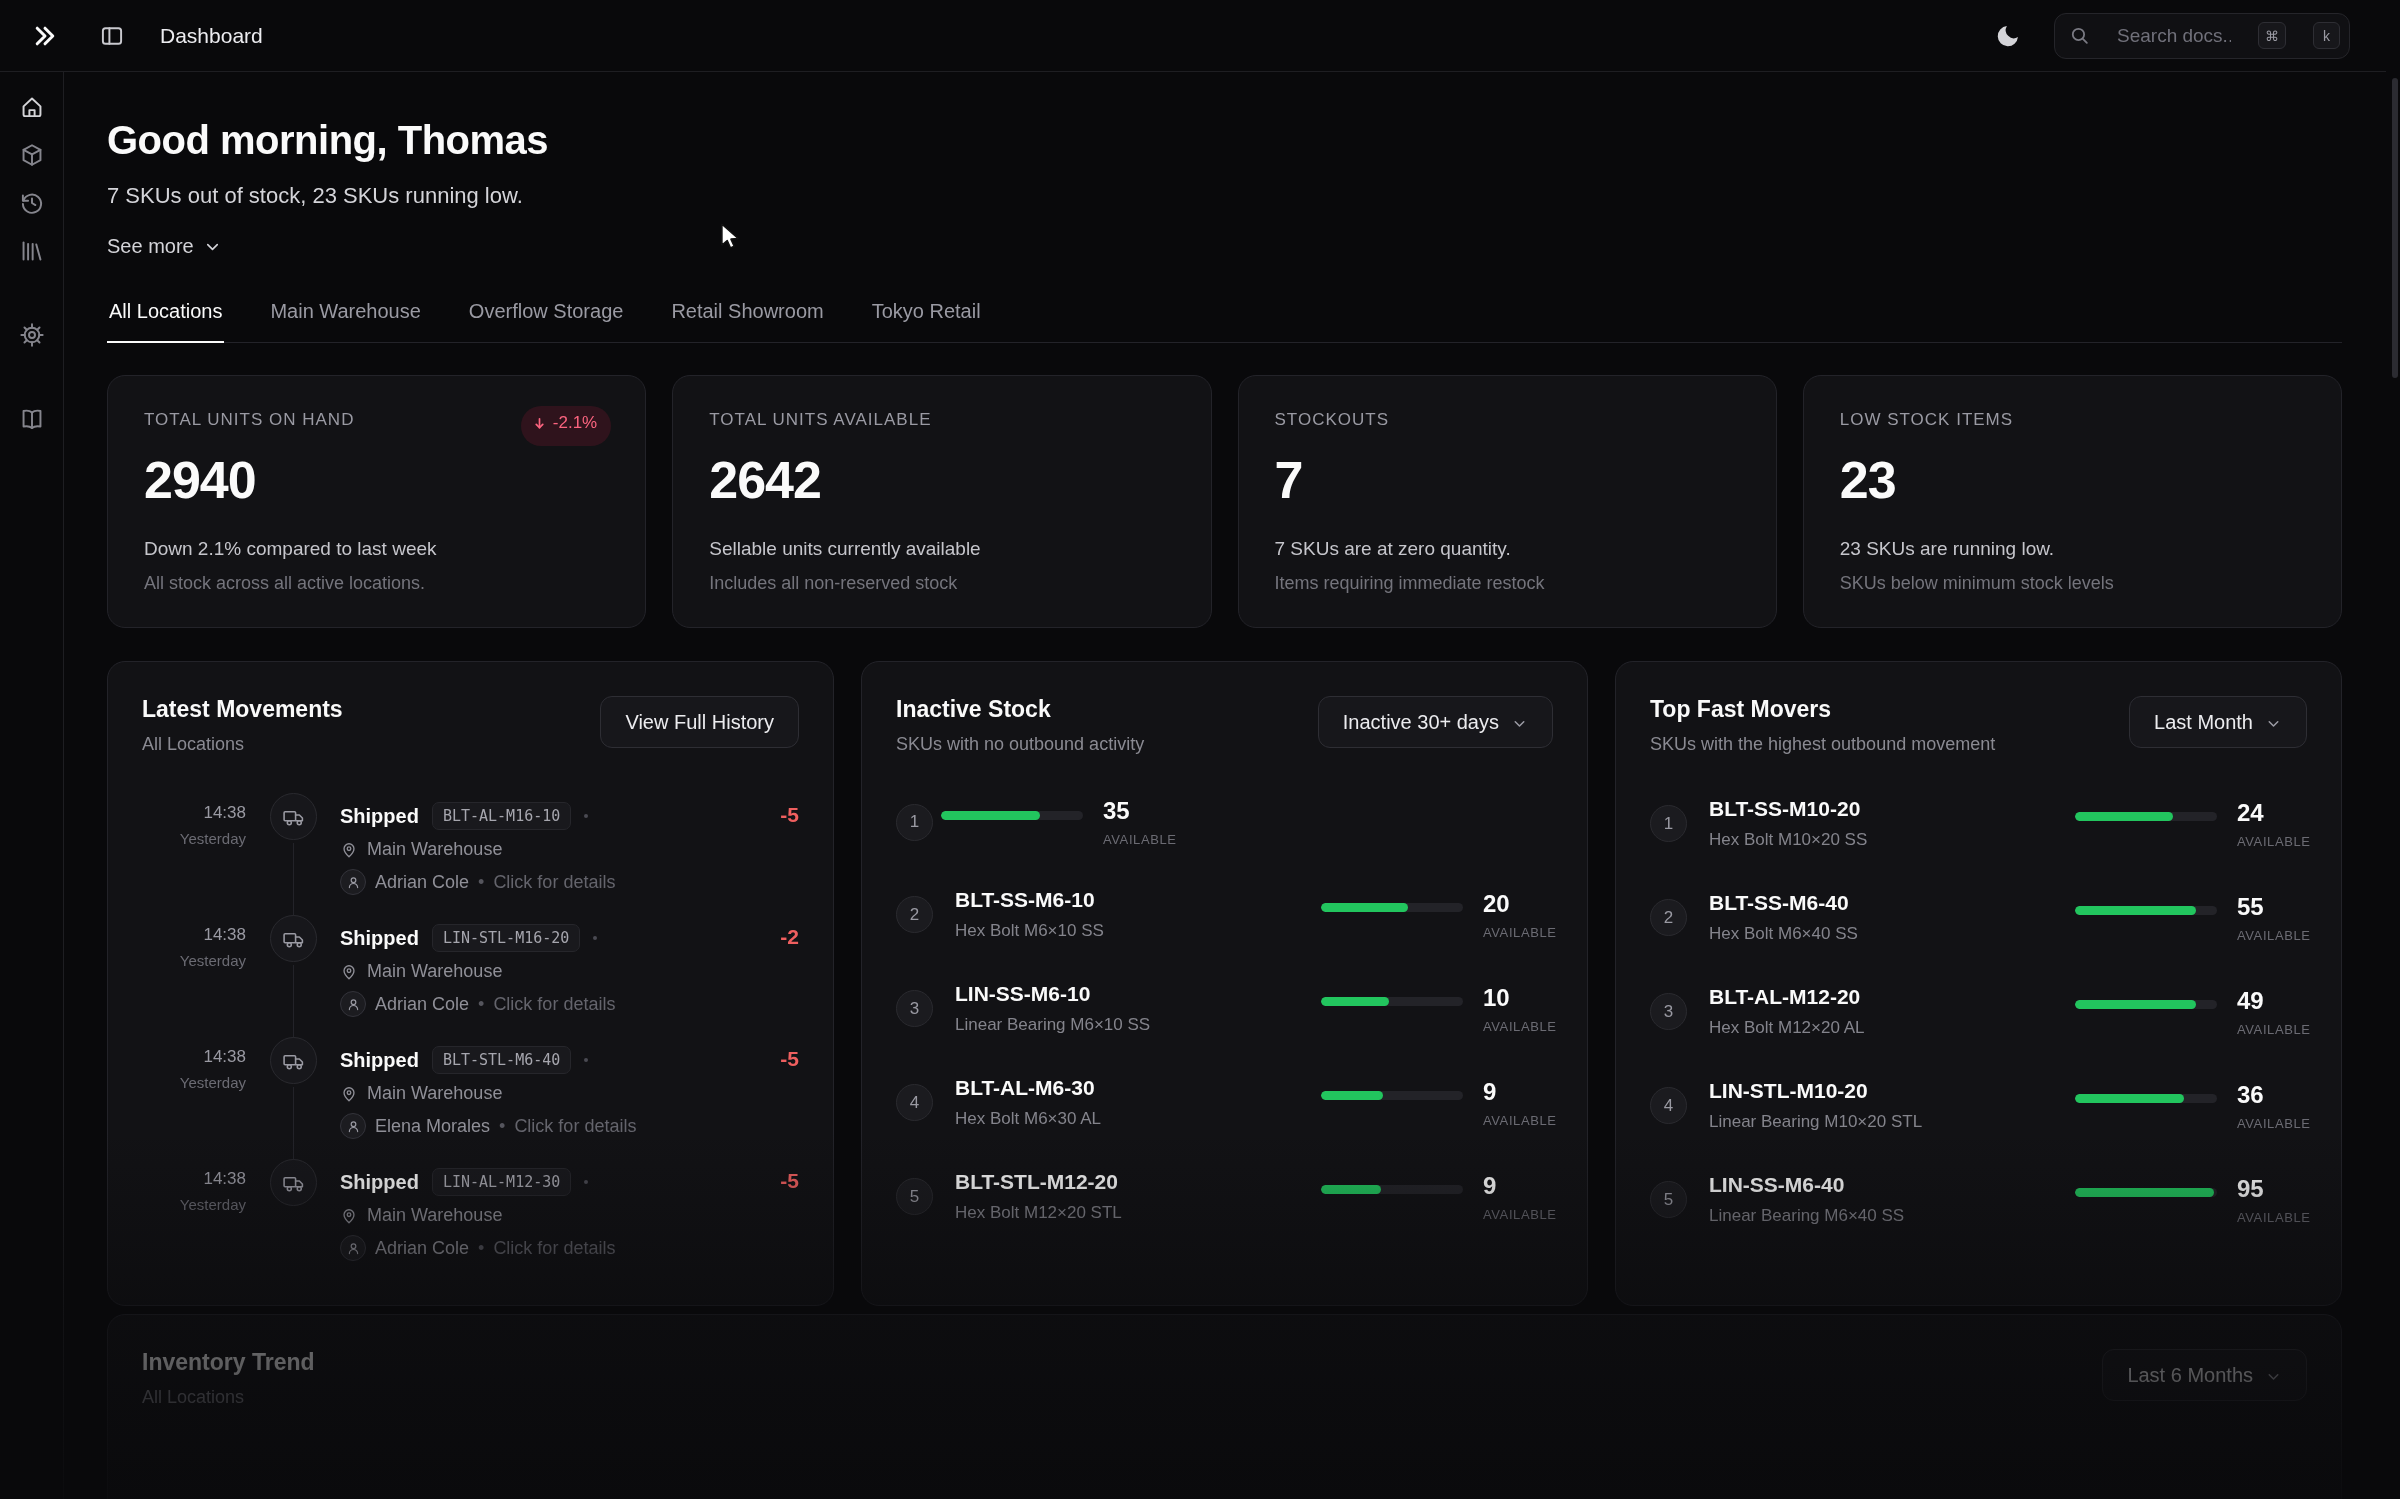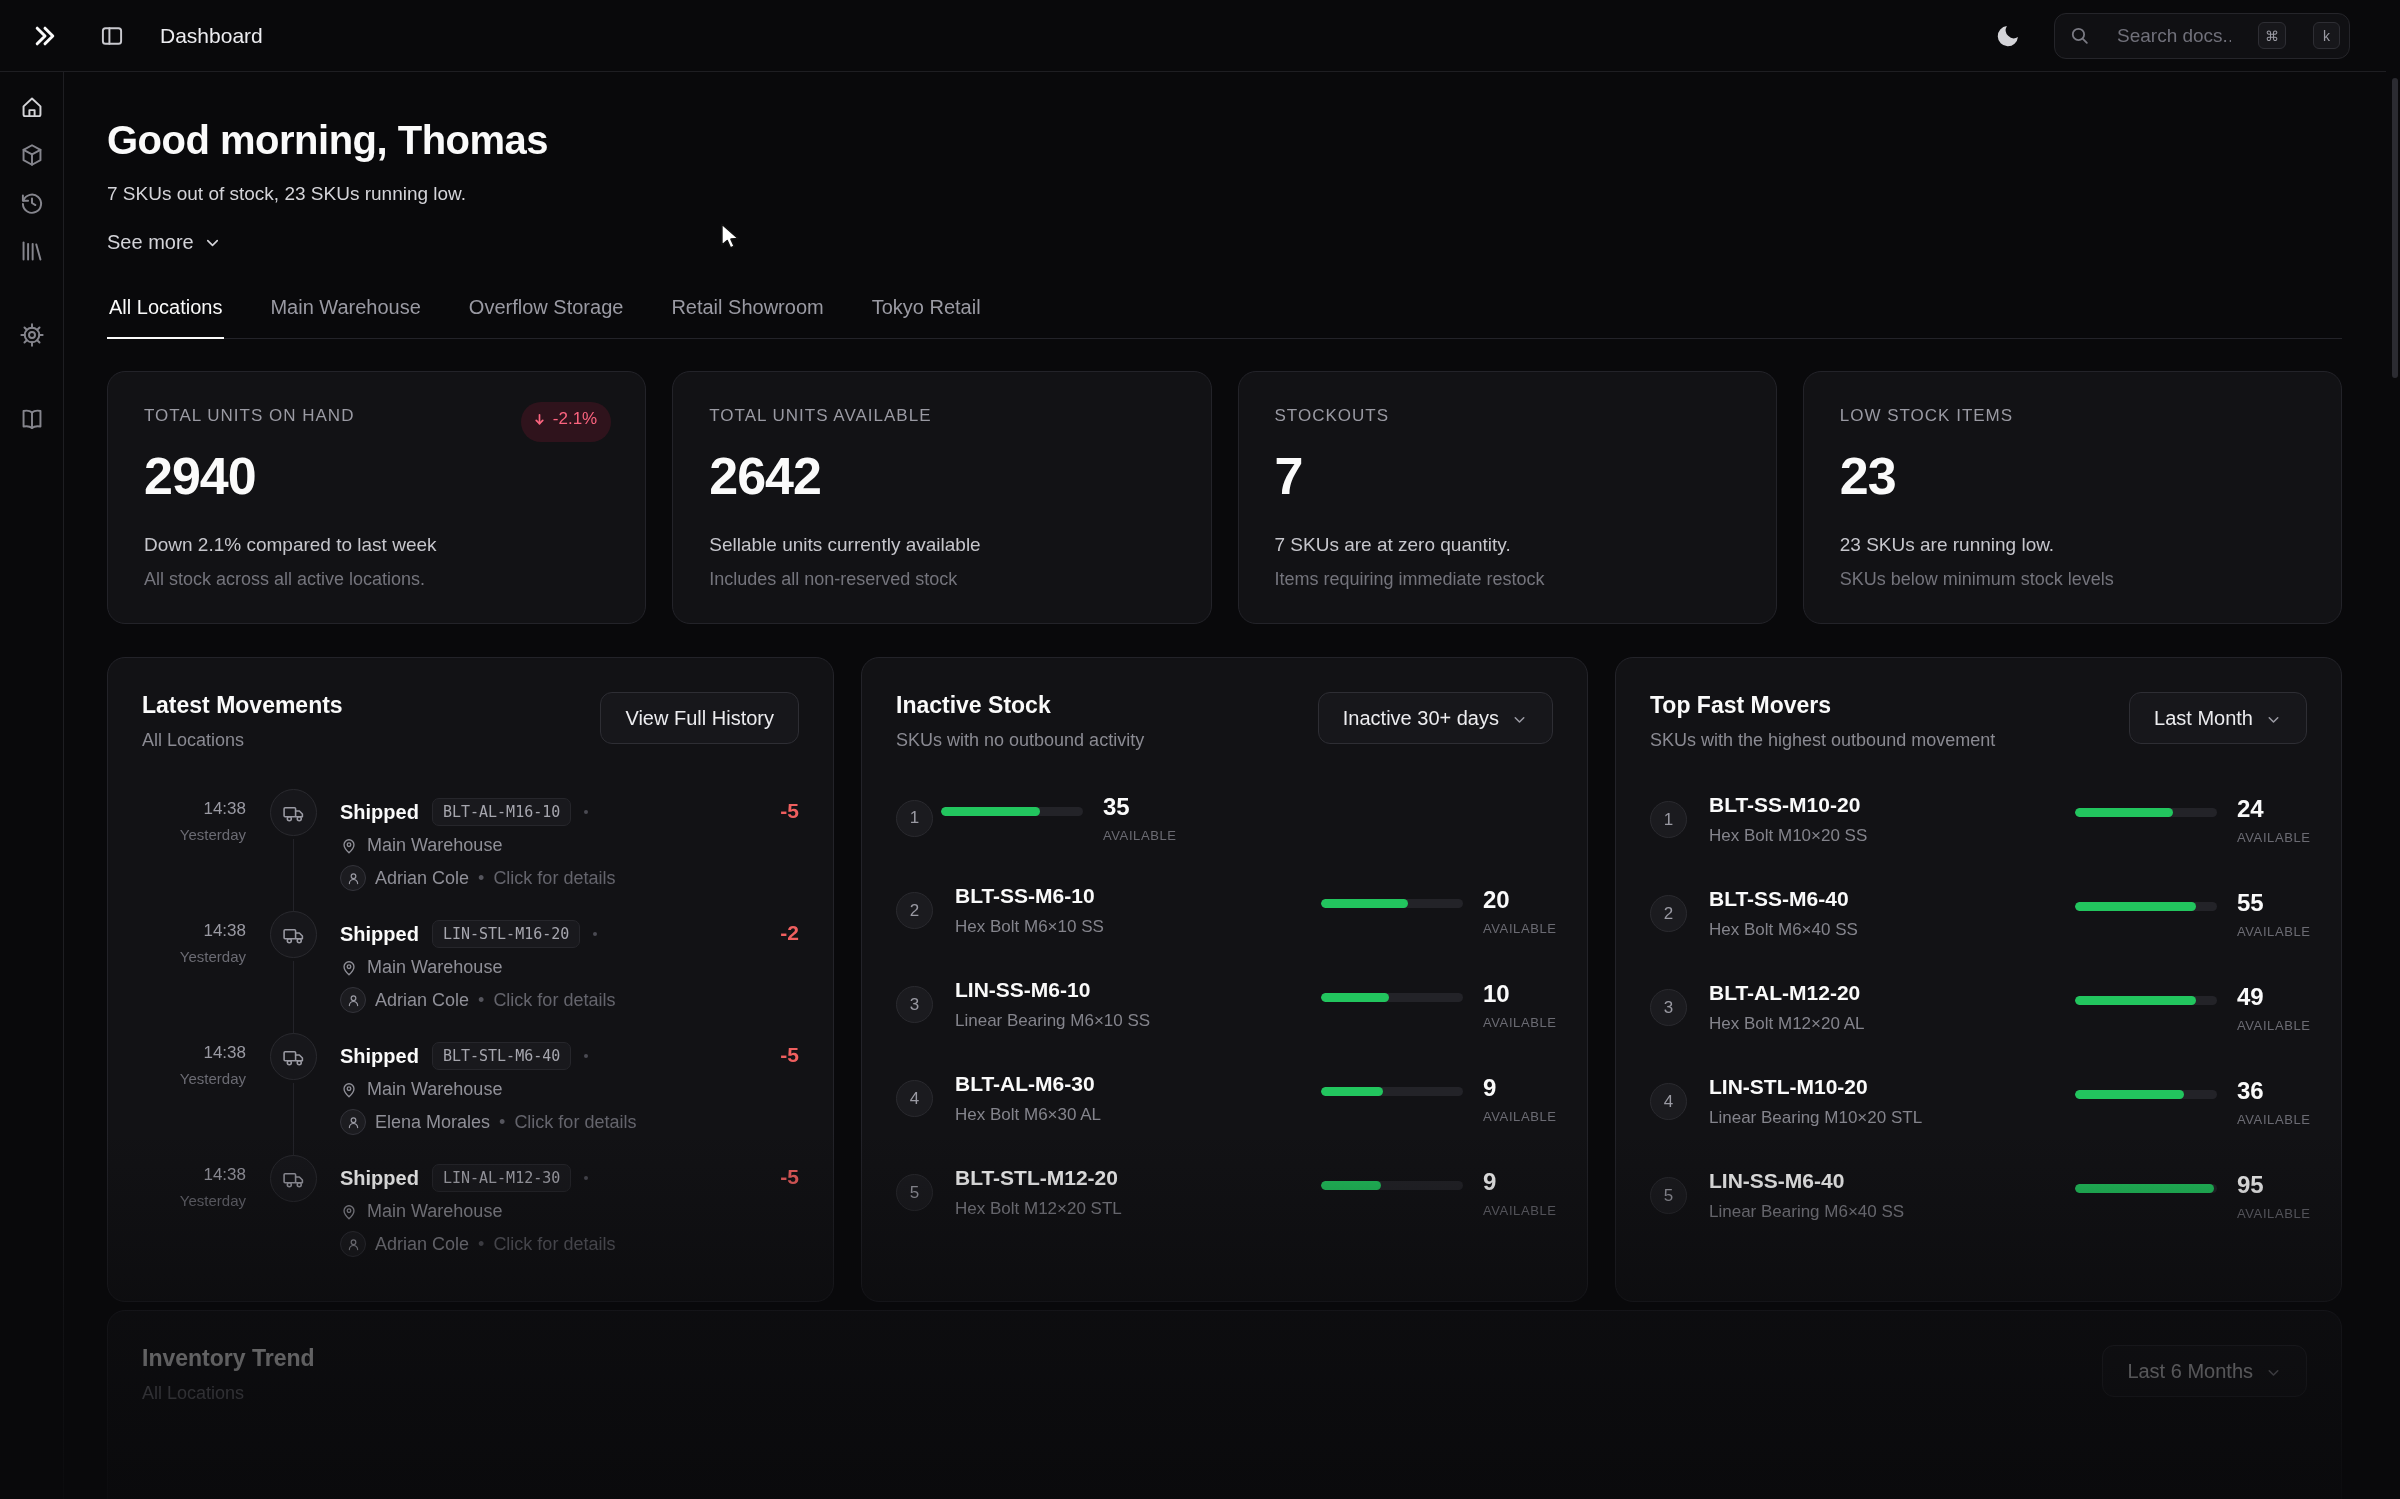--- a/index.html
+++ b/index.html
@@ -29,21 +29,21 @@
   
   .sidebar { position:absolute; top:72px; left:0; bottom:0; width:64px; border-right:1px solid #1e1e22;
              display:flex; flex-direction:column; align-items:center; padding-top:15px; background:#09090b; z-index:35; }
   .side-btn { width:40px; height:40px; margin-bottom:8px; border-radius:9px; display:flex; align-items:center; justify-content:center; cursor:pointer; }
   .side-btn.gap-settings { margin-top:36px; }
   .side-btn.gap-book { margin-top:36px; }
 
   
   .main { position:absolute; top:72px; left:64px; right:0; bottom:0; padding:0 58px 0 43px; }
   .greeting { margin-top:46px; font-size:40px; font-weight:700; letter-spacing:-0.5px; }
-  .greeting-sub { margin-top:20px; font-size:19px; color:#d4d4d9; }
+  .greeting-sub { margin-top:20px; font-size:22px; color:#d4d4d9; }
   .seemore { margin-top:26px; display:inline-flex; align-items:center; gap:9px; font-size:20px; color:#d4d4d9; cursor:pointer; }
 
   .tabs { margin-top:42px; display:flex; gap:44px; border-bottom:1px solid #232329; }
   .tab { font-size:20px; color:#9a9aa3; padding:0 2px 19px; position:relative; cursor:pointer; white-space:nowrap; }
   .tab.active { color:#fafafa; }
   .tab.active::after { content:''; position:absolute; left:0; right:0; bottom:-1px; height:2px; background:#fafafa; }
 
   
   .stats { margin-top:32px; display:grid; grid-template-columns:repeat(4,1fr); gap:26px; }
   .stat-card { position:relative; background:#121215; border:1px solid #232329; border-radius:18px; padding:34px 36px; height:253px; }

